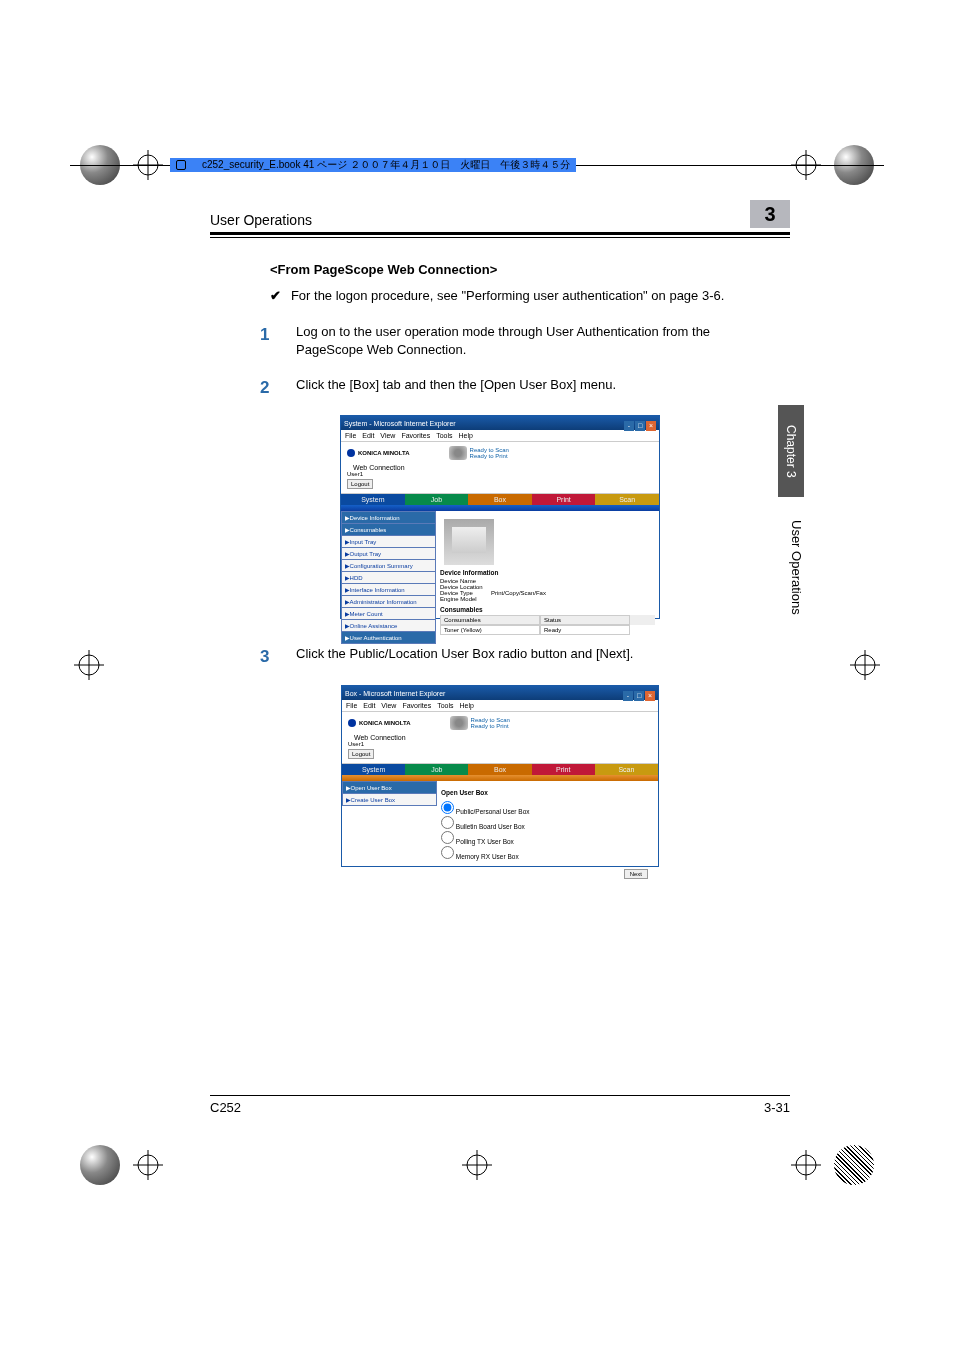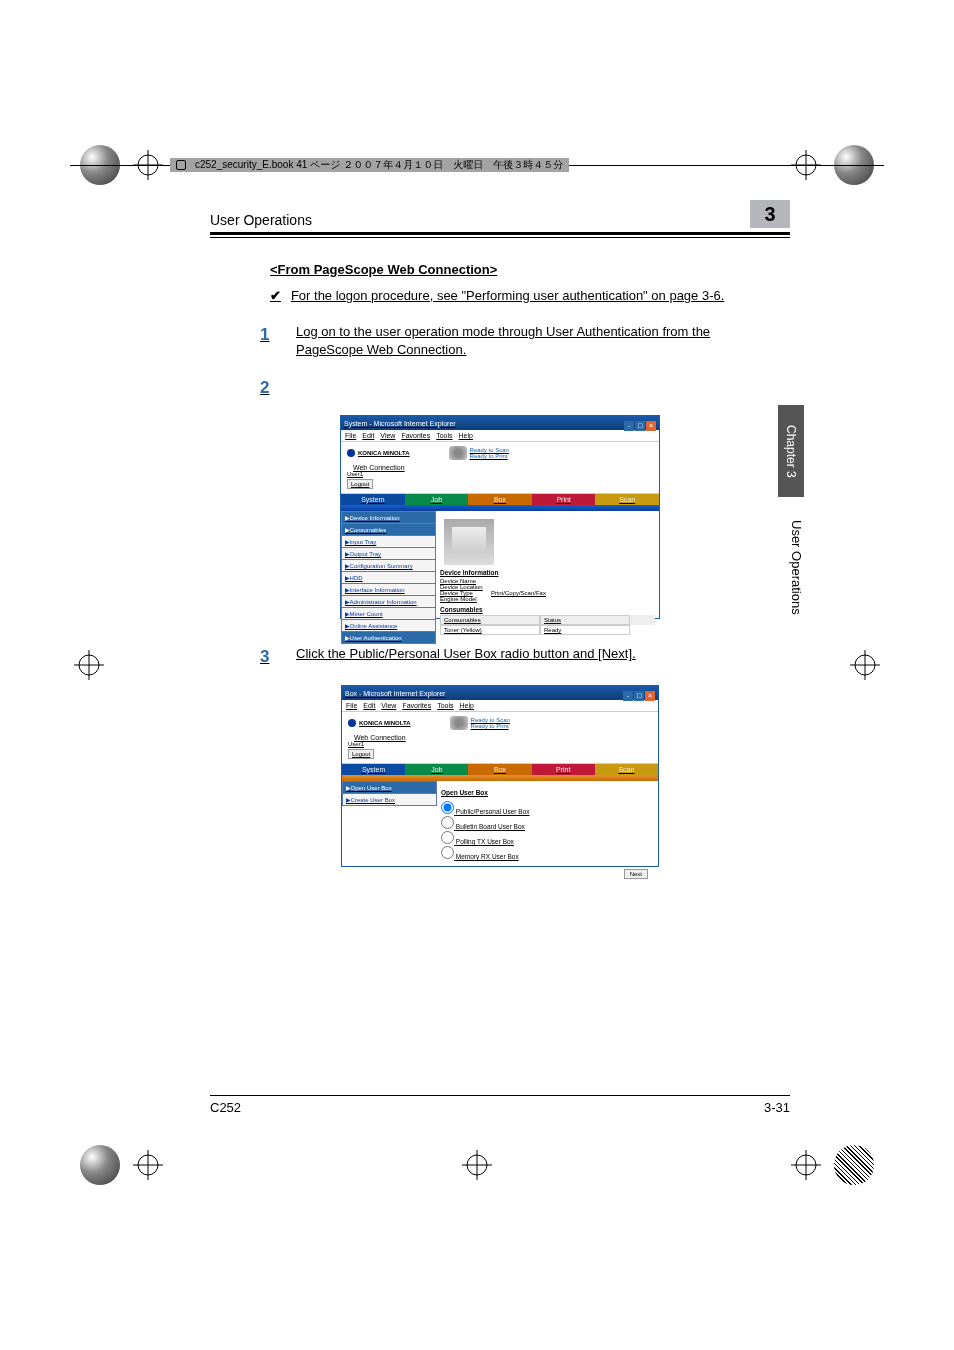--- a/index.html
+++ b/index.html
@@ -2,28 +2,28 @@
 <html><head>
 <meta charset="utf-8">
 <style>
   * { box-sizing: border-box; margin: 0; padding: 0; }
   body { width: 954px; height: 1350px; background: #fff; font-family: Arial, Helvetica, sans-serif; position: relative; color: #000; }
   .reg-mark { position: absolute; width: 30px; height: 30px; }
   .reg-mark svg { width: 100%; height: 100%; }
   .sphere { width: 40px; height: 40px; border-radius: 50%; background: radial-gradient(circle at 30% 30%, #fff, #888 40%, #333); position: absolute; }
   .hatched-sphere { width: 40px; height: 40px; border-radius: 50%; background: repeating-linear-gradient(45deg,#000,#000 1px,#fff 1px,#fff 3px); position: absolute; }
   .topline { position: absolute; left: 70px; right: 70px; top: 165px; border-top: 1px solid #000; }
-  .crop-header { position: absolute; left: 170px; top: 158px; height: 14px; background: #a3a3a3; font-size: 10px; padding: 0 6px; display: flex; align-items: center; gap: 9px; }
+  .crop-header { position: absolute; left: 170px; top: 158px; height: 14px; background: #3b82f6; font-size: 10px; padding: 0 6px; display: flex; align-items: center; gap: 16px; }
   .page-frame { position: absolute; left: 200px; top: 200px; width: 600px; height: 930px; }
   .running-head { display: flex; justify-content: space-between; align-items: flex-end; margin: 0 10px 4px; }
   .head-title { font-size: 14px; }
   .chapter-box { background: #b6b7bd; width: 40px; height: 28px; display: flex; align-items: center; justify-content: center; font-weight: 700; font-size: 20px; }
   .hr1 { border-top: 3px solid #000; margin: 0 10px 2px; }
   .hr2 { border-top: 1px solid #000; margin: 0 10px 24px; }
-  .content { padding: 0 10px; text-decoration: underline; }
+  .content { padding: 0 10px; }
   .subhead { font-weight: 700; font-size: 13px; margin: 0 0 10px 60px; }
   .tick-row { display: flex; gap: 10px; margin-left: 60px; margin-bottom: 18px; font-size: 13px; line-height: 1.4; max-width: 460px; }
   .tick { font-weight: 700; }
   .step-row { display: flex; gap: 22px; margin-left: 50px; margin-bottom: 16px; font-size: 13px; line-height: 1.4; max-width: 480px; }
   .step-num { color: #2a6aa8; font-weight: 700; font-size: 17px; min-width: 14px; }
   .shot { margin: 6px auto 26px; border: 1px solid #1a5aa8; position: relative; background: #fff; }
   .shot1 { width: 320px; height: 204px; }
   .shot2 { width: 318px; height: 182px; }
   .titlebar { height: 14px; background: linear-gradient(#1a5aa8,#0d3d78); display: flex; align-items: center; justify-content: space-between; padding: 0 3px; }
   .titlebar .t { color: #fff; font-size: 7px; }
@@ -137,20 +137,21 @@
       <span>For the logon procedure, see "Performing user authentication" on page 3-6.</span>
     </div>
 
     <div class="step-row">
       <span class="step-num">1</span>
       <span>Log on to the user operation mode through User Authentication from the PageScope Web Connection.</span>
     </div>
 
     <div class="step-row">
       <span class="step-num">2</span>
+      <span>Click the [Box] tab and then the [Open User Box] menu.</span>
     </div>
 
     <div class="shot shot1">
       <div class="titlebar">
         <span class="t">System - Microsoft Internet Explorer</span>
         <span class="winbtns">
           <span class="mm">-</span><span class="mm">□</span><span class="cl">×</span>
         </span>
       </div>
       <div class="menubar">
@@ -224,21 +225,21 @@
           <div class="consum-row">
             <div class="c1">Toner (Yellow)</div>
             <div class="c2">Ready</div>
           </div>
         </div>
       </div>
     </div>
 
     <div class="step-row">
       <span class="step-num">3</span>
-      <span>Click the Public/Personal User Box radio button and [Next].</span>
+      <span>Click the Public/Location User Box radio button and [Next].</span>
     </div>
 
     <div class="shot shot2">
       <div class="titlebar">
         <span class="t">Box - Microsoft Internet Explorer</span>
         <span class="winbtns">
           <span class="mm">-</span><span class="mm">□</span><span class="cl">×</span>
         </span>
       </div>
       <div class="menubar">

